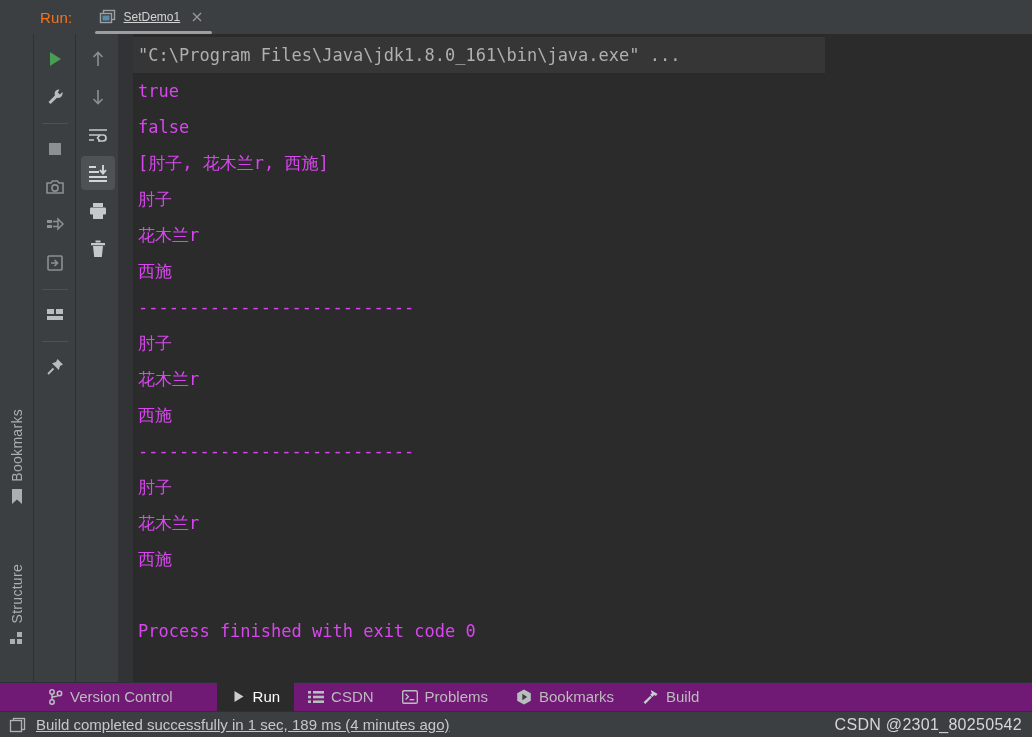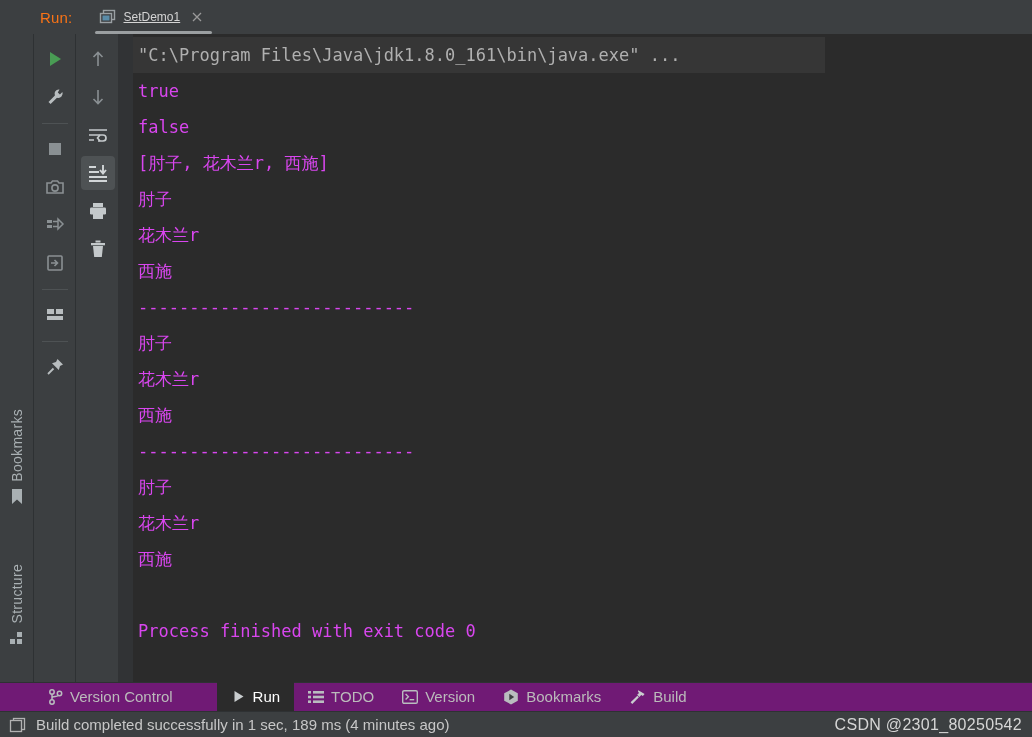--- a/index.html
+++ b/index.html
@@ -129,21 +129,21 @@
   .bbtab:first-child { margin-left: 34px; }
 
   
   .status-bar {
     position: absolute; left: 0; top: 711px; width: 1032px; height: 26px;
     background: #3c3f41;
     border-top: 1px solid #2e3133;
     display: flex; align-items: center;
   }
   .status-icon { margin-left: 9px; display: flex; align-items: center; }
-  .status-text { margin-left: 10px; color: #c7c7c7; font-size: 15px; }
+  .status-text { margin-left: 10px; color: #c7c7c7; font-size: 15px; text-decoration: underline; }
   .watermark {
     position: absolute; right: 10px; top: 50%; transform: translateY(-50%);
     color: #d6d6d6; font-size: 16px; letter-spacing: 0.3px; text-align: center;
   }
 
   svg { display: block; }
 </style>
 </head>
 <body>
 
@@ -341,31 +341,31 @@
         <span>
           <svg width="16" height="14" viewBox="0 0 16 14">
             <rect x="0" y="1" width="3" height="2.6" fill="#b9bdbf"></rect>
             <rect x="0" y="5.7" width="3" height="2.6" fill="#b9bdbf"></rect>
             <rect x="0" y="10.4" width="3" height="2.6" fill="#b9bdbf"></rect>
             <rect x="5" y="1" width="11" height="2.6" fill="#b9bdbf"></rect>
             <rect x="5" y="5.7" width="11" height="2.6" fill="#b9bdbf"></rect>
             <rect x="5" y="10.4" width="11" height="2.6" fill="#b9bdbf"></rect>
           </svg>
         </span>
-        <span>TODO</span>
+        <span>CSDN</span>
       </div>
       <div class="bbtab">
         <span>
           <svg width="16" height="14" viewBox="0 0 16 14">
             <rect x="0.7" y="0.7" width="14.6" height="12.6" rx="1.4" fill="none" stroke="#b9bdbf" stroke-width="1.4"></rect>
             <path d="M3.6 4 L6.4 6.8 L3.6 9.6" stroke="#b9bdbf" stroke-width="1.4" fill="none"></path>
             <rect x="7.6" y="9" width="4.6" height="1.4" fill="#b9bdbf"></rect>
           </svg>
         </span>
-        <span>Version</span>
+        <span>Problems</span>
       </div>
       <div class="bbtab">
         <span>
           <svg width="16" height="16" viewBox="0 0 16 16">
             <path d="M8 0.6 L14.8 4.3 V11.7 L8 15.4 L1.2 11.7 V4.3 Z" fill="#b9bdbf"></path>
             <path d="M6.3 4.8 L11.2 8 L6.3 11.2 Z" fill="#3c3f41"></path>
           </svg>
         </span>
         <span>Bookmarks</span>
       </div>

